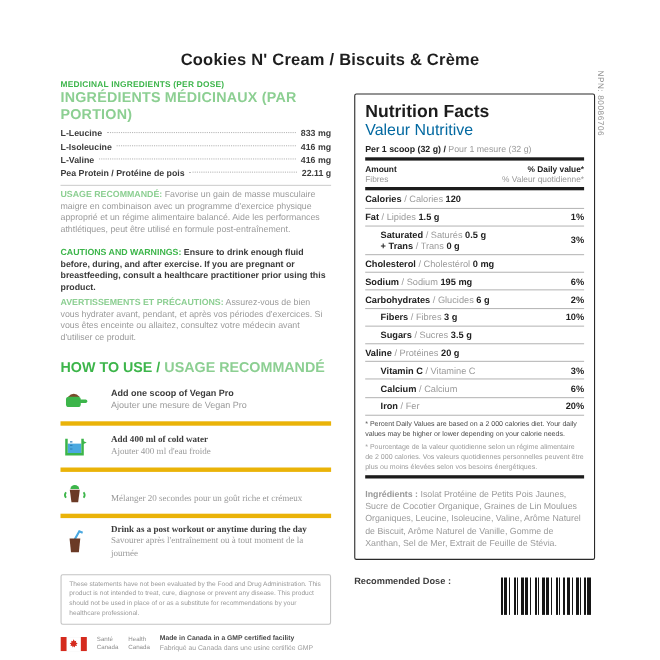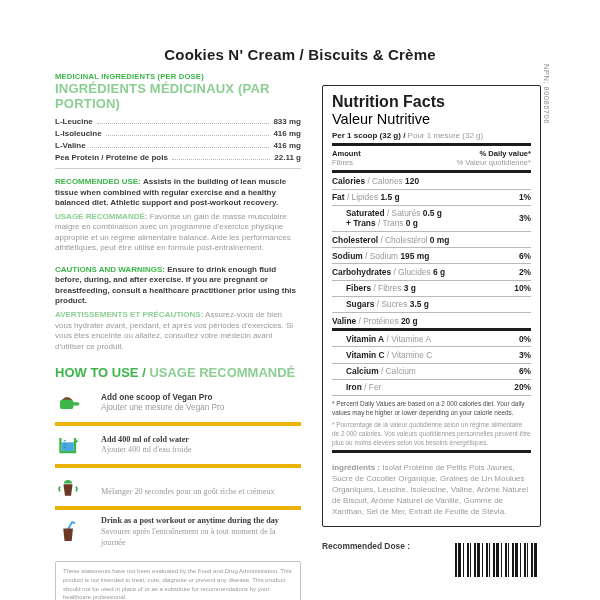--- a/index.html
+++ b/index.html
@@ -13,21 +13,21 @@
 
   
   .npn { position:absolute; left:542px; top:64px; writing-mode:vertical-rl;
          font-size:7.5px; color:#8f8f8f; letter-spacing:.5px; }
 
   
   .left { position:absolute; left:55px; top:72px; width:246px; }
   .g-head   { color:#3cb54a; font-weight:700; font-size:7.6px; letter-spacing:.2px; }
   .g-head-fr{ color:#8ccf92; font-weight:700; font-size:13px; letter-spacing:.2px; }
   .mlist { margin-top:6px; border-bottom:1px solid #cfcfcf; padding-bottom:6px; }
-  .mrow { display:flex; align-items:flex-end; font-size:8px; font-weight:700; color:#3c3c3c; margin-top:3px; }
+  .mrow { display:flex; align-items:center; font-size:8px; font-weight:700; color:#3c3c3c; margin-top:3px; }
   .mrow .leader { flex:1; border-bottom:1px dotted #b8b8b8; margin:0 4px 2px; }
   .para { margin-top:8px; font-size:8px; line-height:1.32; }
   .para .lab-en { color:#3cb54a; font-weight:700; }
   .para .lab-fr { color:#8ccf92; font-weight:700; }
   .para .tx-en  { color:#3c3c3c; font-weight:700; }
   .para .tx-fr  { color:#9a9a9a; font-weight:400; }
   .howhead { margin-top:13px; font-size:13px; font-weight:800; }
   .howhead .he { color:#3cb54a; }
   .howhead .hf { color:#8ccf92; }
   .steps { margin-top:4px; }
@@ -43,21 +43,21 @@
   .flag { width:24px; height:13px; flex:0 0 24px; }
   .wordmark { font-size:5.6px; color:#8f8f8f; line-height:1.25; white-space:pre-line; }
   .made { font-size:6.2px; line-height:1.35; }
   .made .m-en { font-weight:700; color:#4a4a4a; }
   .made .m-fr { color:#9a9a9a; }
 
   
   .right { position:absolute; left:322px; top:85px; width:219px; }
   .nfbox { border:1.6px solid #2a2a2a; border-radius:2px; padding:8px 9px 9px; }
   .nf-title { font-size:16px; font-weight:800; color:#1c1c1c; line-height:1.05; }
-  .nf-sub   { font-size:14.5px; font-weight:400; color:#000000; line-height:1.15; }
+  .nf-sub   { font-size:14.5px; font-weight:400; color:#0369a1; line-height:1.15; }
   .nf-serv  { margin-top:4px; font-size:8px; padding-bottom:3px; }
   .nf-serv .sv-en { font-weight:700; color:#222; }
   .nf-serv .sv-fr { color:#999; }
   .bar { border-top:3px solid #1c1c1c; }
   .nf-colhead { display:flex; justify-content:space-between; font-size:7.6px; padding:3px 0; }
   .nf-colhead .ch-en { font-weight:700; color:#222; }
   .nf-colhead .ch-fr { color:#999; }
   .nrow { display:flex; justify-content:space-between; align-items:flex-start;
           font-size:8.4px; padding:2.6px 0; border-top:1px solid #b9b9b9; }
   .nrow.first { border-top:none; }
@@ -114,24 +114,20 @@
           <span class="leader"></span>
           <span>416 mg</span>
       </div>
       <div class="mrow">
         <span>Pea Protein / Protéine de pois</span>
           <span class="leader"></span>
           <span>22.11 g</span>
       </div>
     </div>
 
-    <div class="para">
-      <span class="lab-en">RECOMMENDED USE:</span>
-      <span class="tx-en">Assists in the building of lean muscle tissue when combined with regular exercise and a healthy balanced diet. Athletic support and post-workout recovery.</span>
-    </div>
     <div class="para" style="margin-top:3px">
       <span class="lab-fr">USAGE RECOMMANDÉ:</span>
       <span class="tx-fr">Favorise un gain de masse musculaire maigre en combinaison avec un programme d'exercice physique approprié et un régime alimentaire balancé. Aide les performances athtlétiques, peut être utilisé en formule post-entraînement.</span>
     </div>
 
     <div class="para" style="margin-top:11px">
       <span class="lab-en">CAUTIONS AND WARNINGS:</span>
       <span class="tx-en">Ensure to drink enough fluid before, during, and after exercise. If you are pregnant or breastfeeding, consult a healthcare practitioner prior using this product.</span>
     </div>
     <div class="para" style="margin-top:3px">
@@ -293,24 +289,20 @@
       <div class="nrow">
         <span class="ind"><span class="en">Sugars</span> <span class="fr">/ Sucres</span>&nbsp;<span class="amt">3.5 g</span></span>
         <span class="dv"></span>
       </div>
 
       <div class="nrow">
         <span><span class="en">Valine</span> <span class="fr">/ Protéines</span>&nbsp;<span class="amt">20 g</span></span>
         <span class="dv"></span>
       </div>
 
-      <div class="nrow thick">
-        <span class="ind"><span class="en">Vitamin A</span> <span class="fr">/ Vitamine A</span></span>
-        <span class="dv">0%</span>
-      </div>
 
       <div class="nrow">
         <span class="ind"><span class="en">Vitamin C</span> <span class="fr">/ Vitamine C</span></span>
         <span class="dv">3%</span>
       </div>
 
       <div class="nrow">
         <span class="ind"><span class="en">Calcium</span> <span class="fr">/ Calcium</span></span>
         <span class="dv">6%</span>
       </div>

